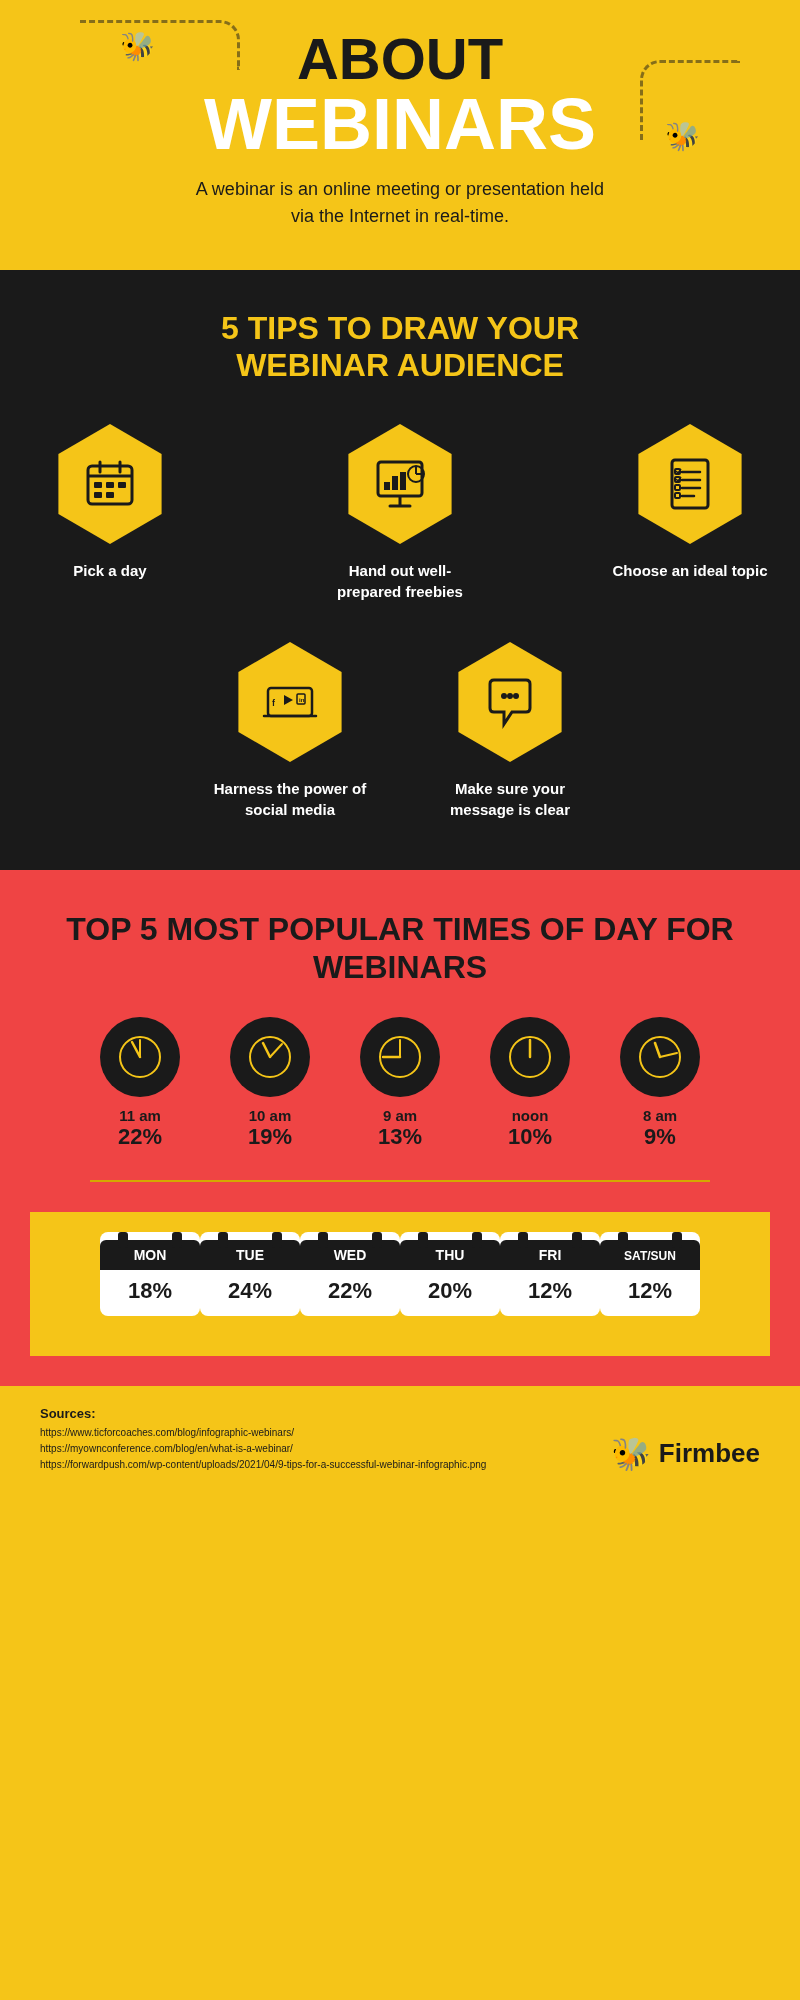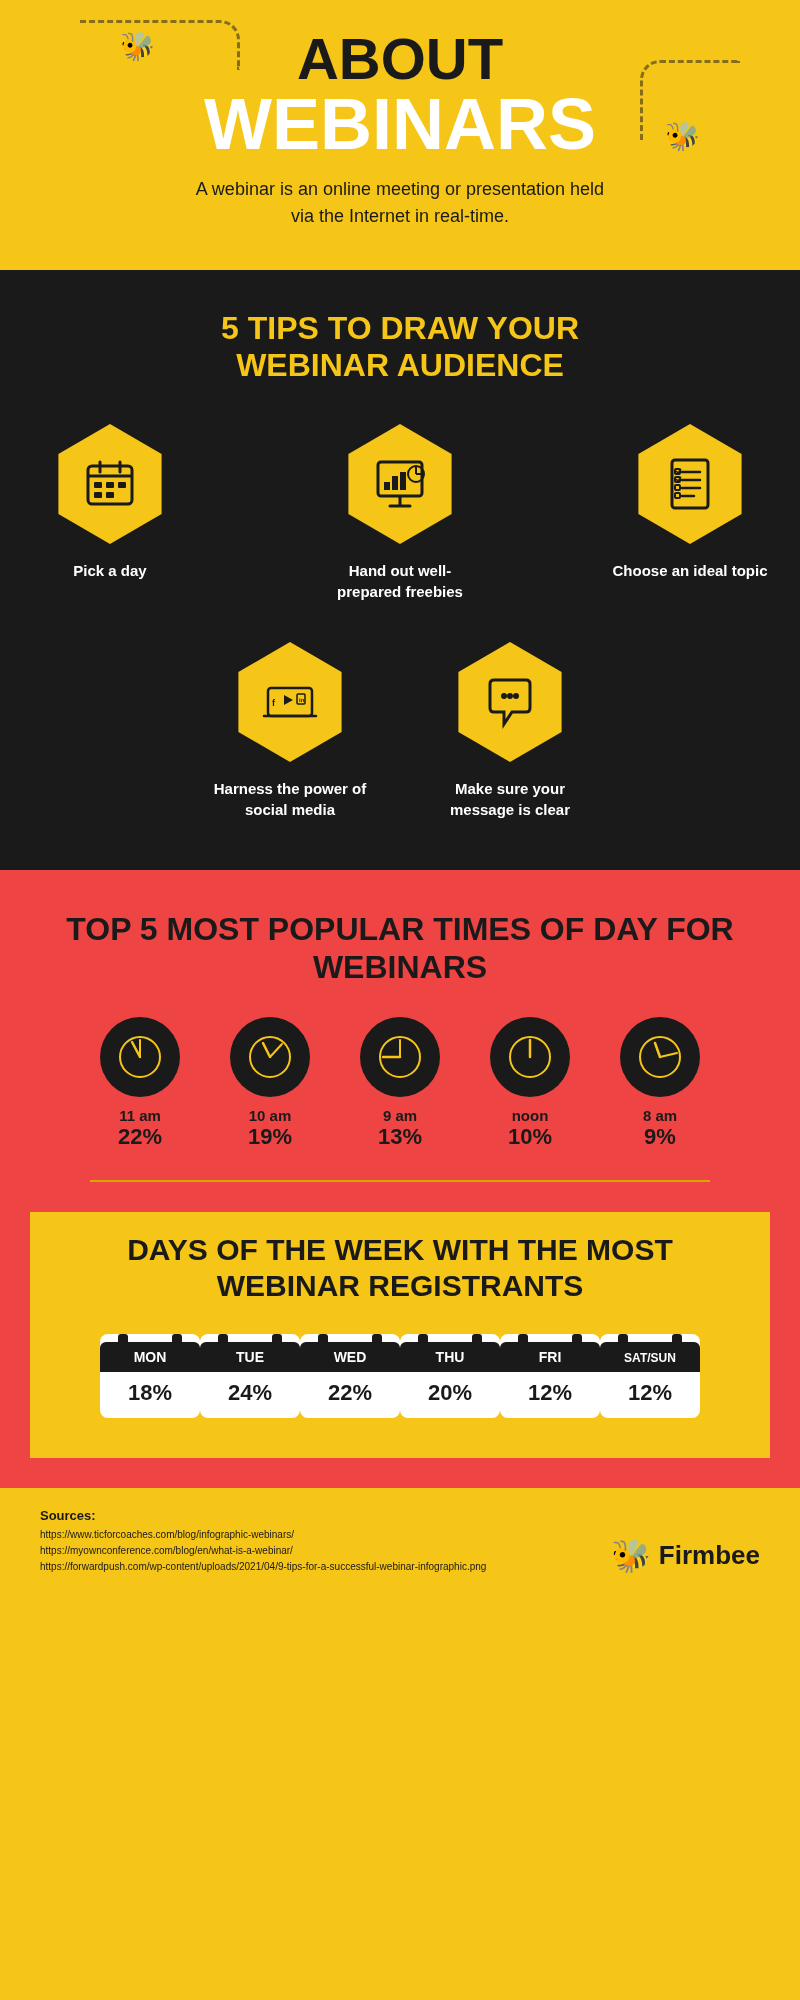--- a/index.html
+++ b/index.html
@@ -453,21 +453,20 @@
       </div>
       <span class="time-label">8 am</span>
       <span class="time-percent">9%</span>
     </div>
 
   </div>
 
   <hr class="divider">
 
   <div class="days-section">
-    <h2>DAYS OF THE WEEK WITH THE MOST WEBINAR REGISTRANTS</h2>
 
     <div class="days-row">
 
       <div class="day-card">
         <div class="day-card-top">
           <span class="day-name">MON</span>
         </div>
         <span class="day-percent">18%</span>
       </div>
 

